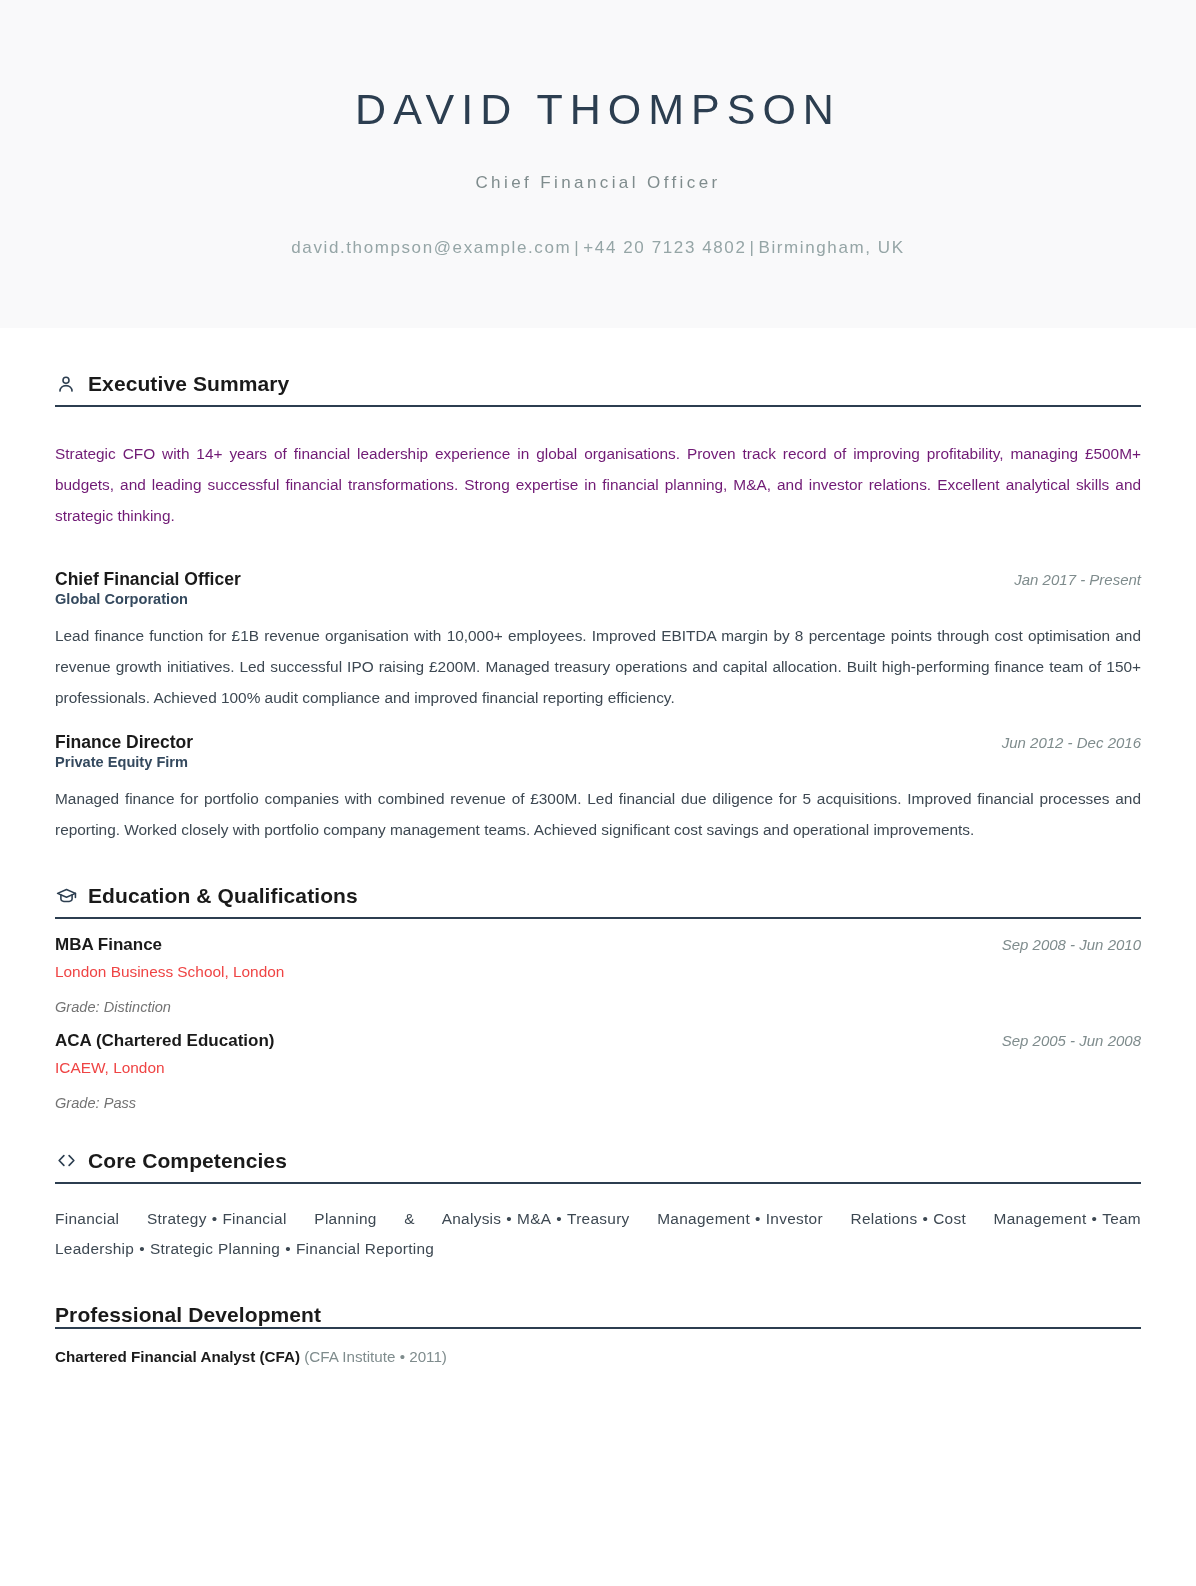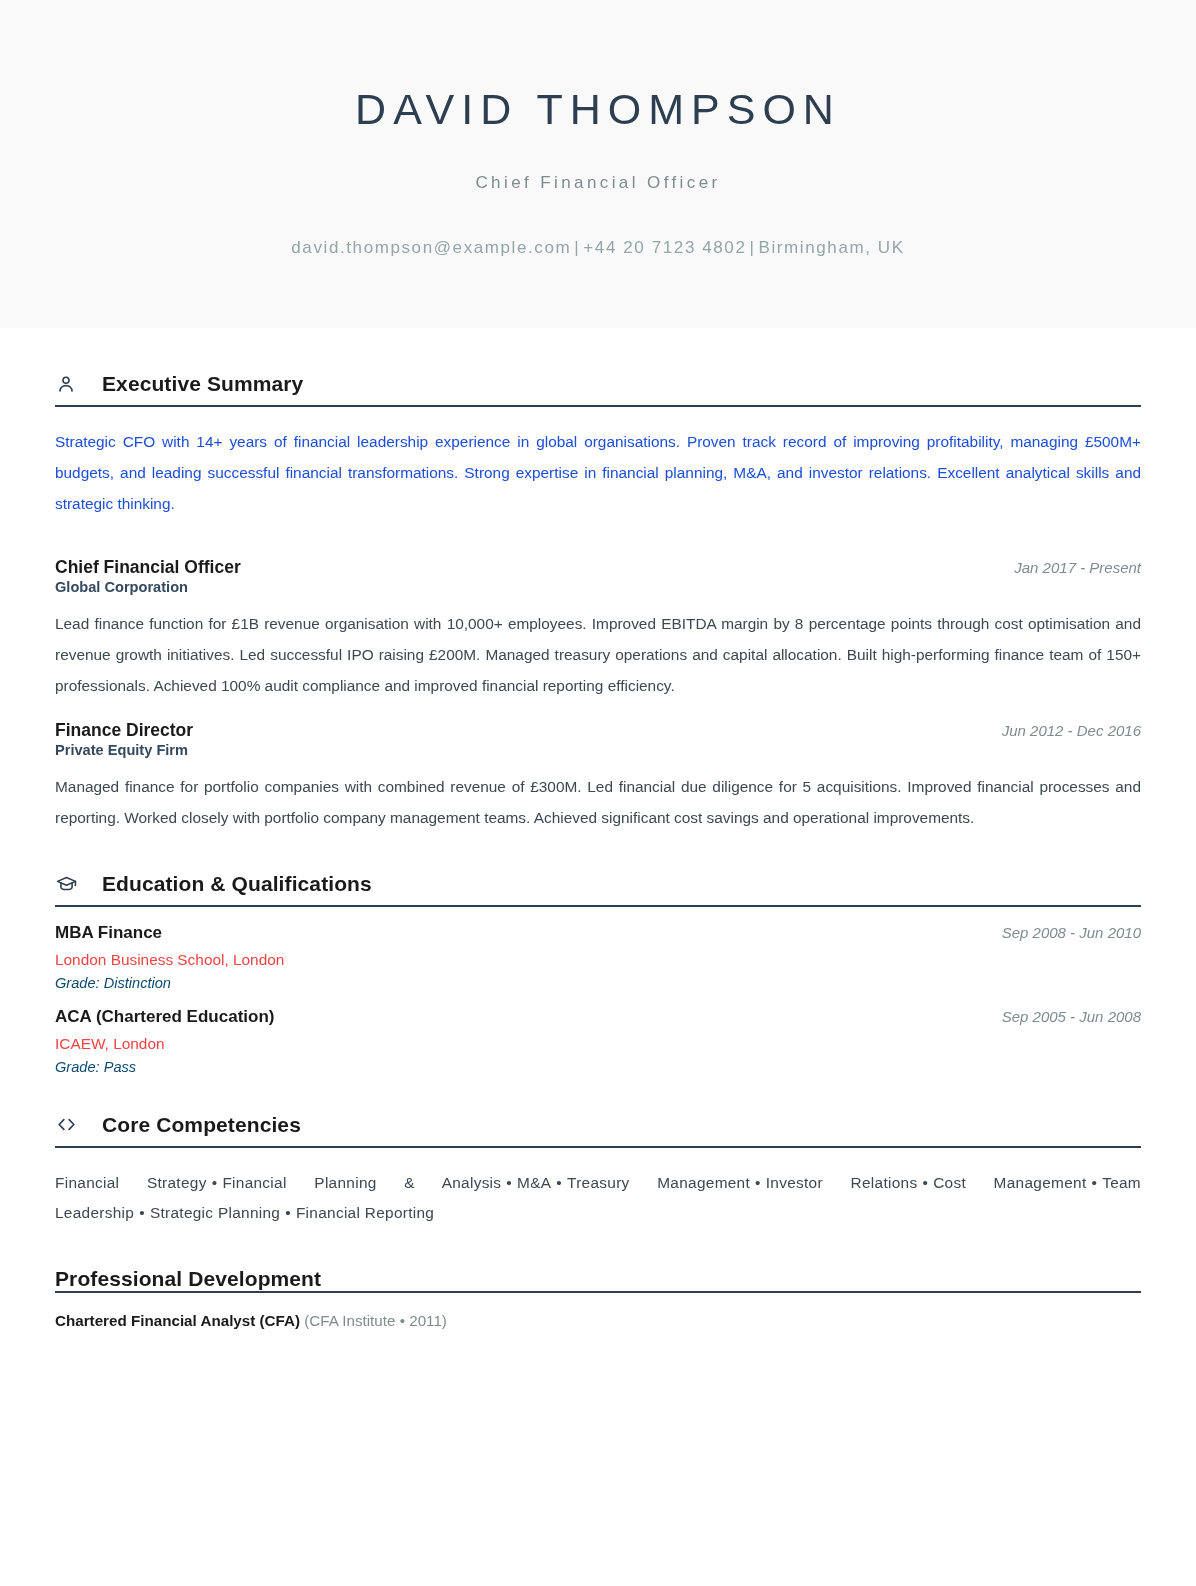--- a/index.html
+++ b/index.html
@@ -48,43 +48,43 @@
   .content {
     padding: 0 55px;
   }
 
   .section { margin-top: 38px; }
   .section.first { margin-top: 44px; }
 
   .section-head {
     display: flex;
     align-items: center;
-    gap: 25px;
+    gap: 11px;
     padding-bottom: 9px;
     border-bottom: 2.5px solid #2c3e50;
   }
   .section-head .sec-icon {
     width: 22px; height: 22px;
     display: flex; align-items: center; justify-content: center;
     color: #2c3e50;
     flex: 0 0 auto;
   }
   .section-head .sec-icon svg { display: block; }
   .section-title {
     font-size: 21px;
     font-weight: bold;
     color: #1a1a1a;
     letter-spacing: 0.1px;
   }
 
   .para {
-    margin-top: 20px;
+    margin-top: 32px;
     font-size: 15.4px;
     line-height: 2.0;
-    color: #1d4ed8;
+    color: #701a75;
     text-align: justify;
   }
 
   
   .entry { margin-top: 18px; }
   .entry-row {
     display: flex;
     justify-content: space-between;
     align-items: baseline;
   }
@@ -120,24 +120,24 @@
     font-size: 17px;
     font-weight: bold;
     color: #1a1a1a;
   }
   .edu-school {
     margin-top: 8px;
     font-size: 15.4px;
     color: #ef4444;
   }
   .edu-grade {
-    margin-top: 6px;
+    margin-top: 18px;
     font-size: 14.6px;
     font-style: italic;
-    color: #0c4a6e;
+    color: #737373;
   }
 
   
   .skills {
     margin-top: 20px;
     font-size: 15.4px;
     line-height: 2.0;
     color: #3d4852;
     letter-spacing: 0.3px;
     text-align: justify;

